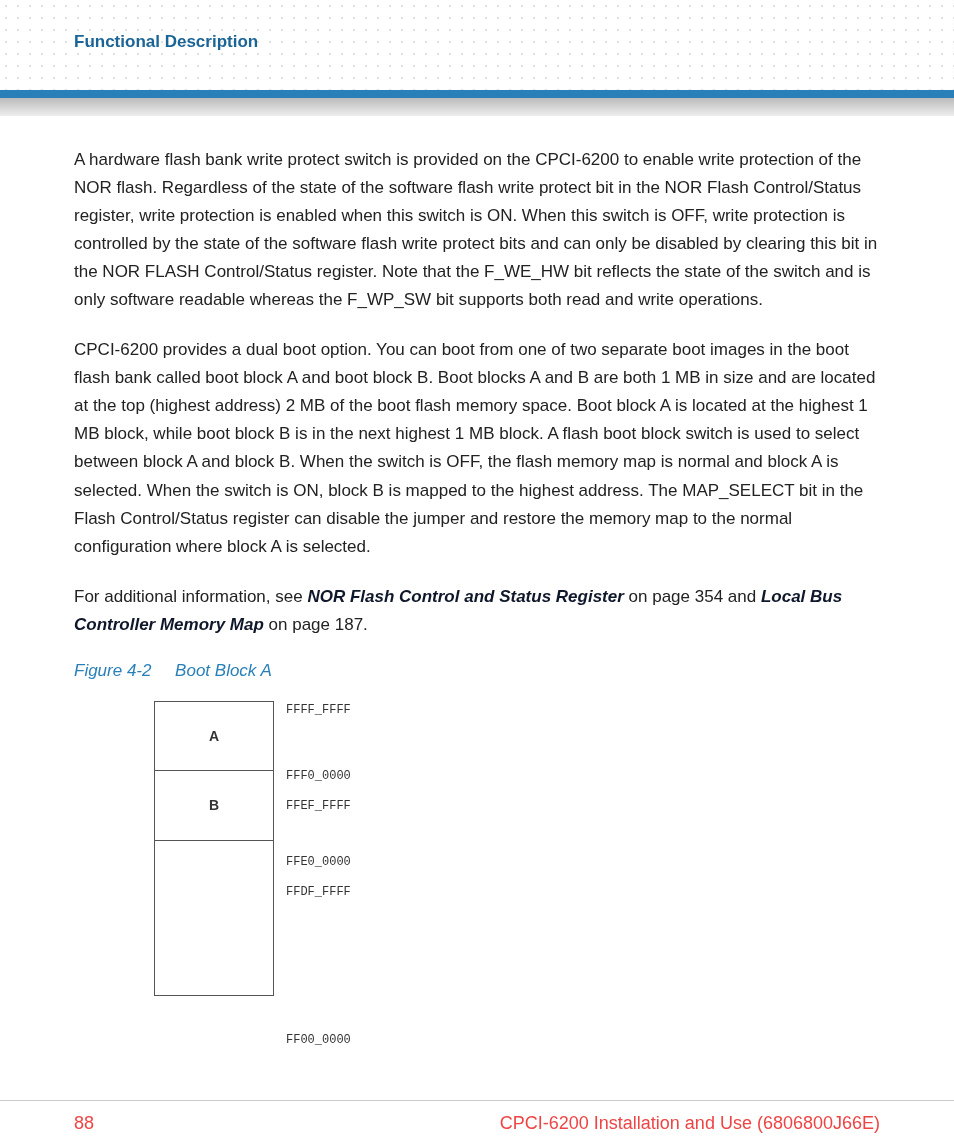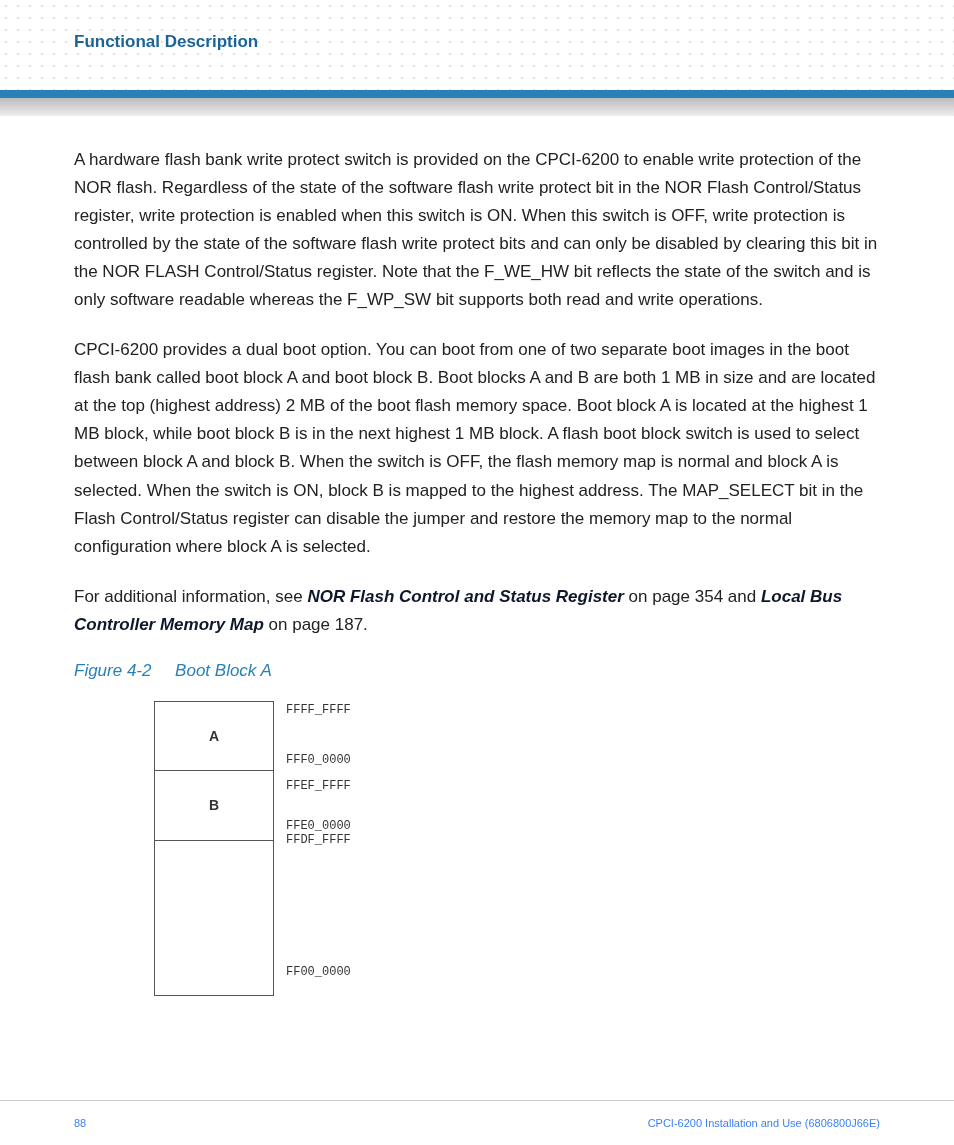--- a/index.html
+++ b/index.html
@@ -114,43 +114,44 @@
       border-top: none;
     }
 
     .labels-col {
       display: flex;
       flex-direction: column;
       margin-left: 12px;
       font-size: 12px;
       color: #333;
       font-family: 'Courier New', monospace;
+      gap: 16px;
     }
     
     .addr-FFFF_FFFF { margin-top: 2px; }
     .addr-FFF0_0000 { margin-top: 36px; }
-    .addr-FFEF_FFFF { margin-top: 12px; }
+    .addr-FFEF_FFFF { margin-top: 0px; }
     .addr-FFE0_0000 { margin-top: 26px; }
     .addr-FFDF_FFFF { margin-top: 0px; }
     .addr-FF00_0000 { margin-top: 118px; }
 
     
     .footer {
       position: absolute;
       bottom: 0;
       left: 0;
       right: 0;
       height: 45px;
       border-top: 1.5px solid #ccc;
       display: flex;
       align-items: center;
       justify-content: space-between;
       padding: 0 74px;
-      font-size: 11px;
-      color: #3b82f6;
+      font-size: 18px;
+      color: #ef4444;
     }
   </style>
 </head>
 <body>
 
 <div class="header-pattern">
   <div class="dot-pattern"></div>
   <div class="header-title">Functional Description</div>
 </div>
 <div class="blue-bar"></div>

